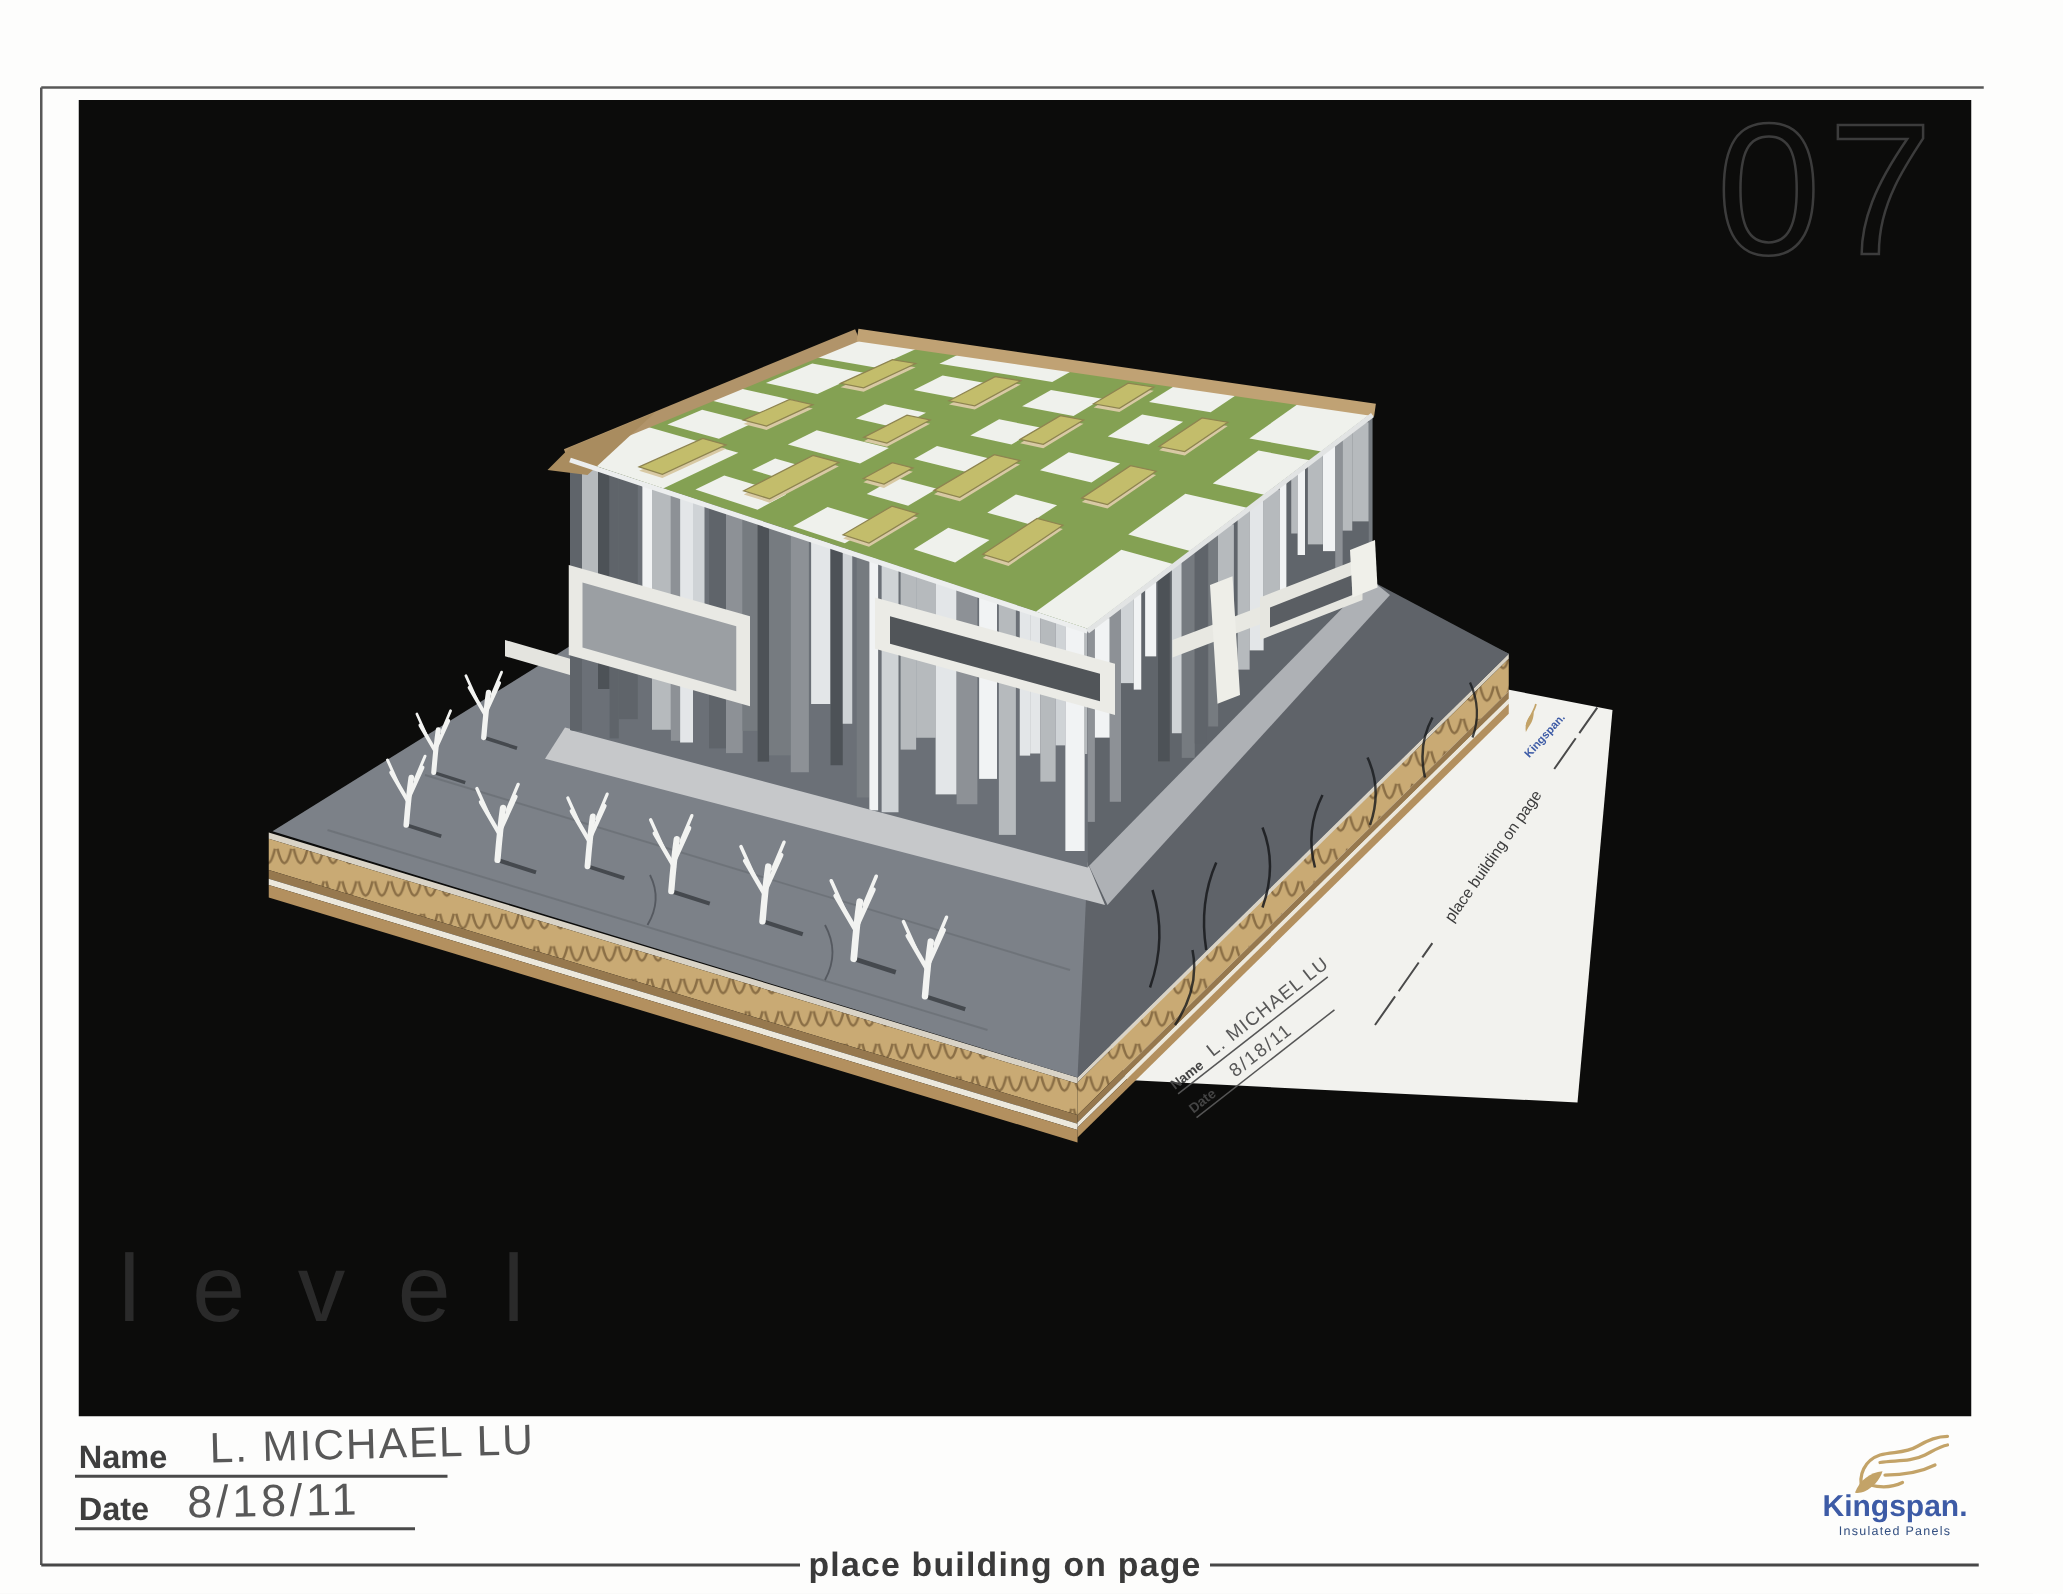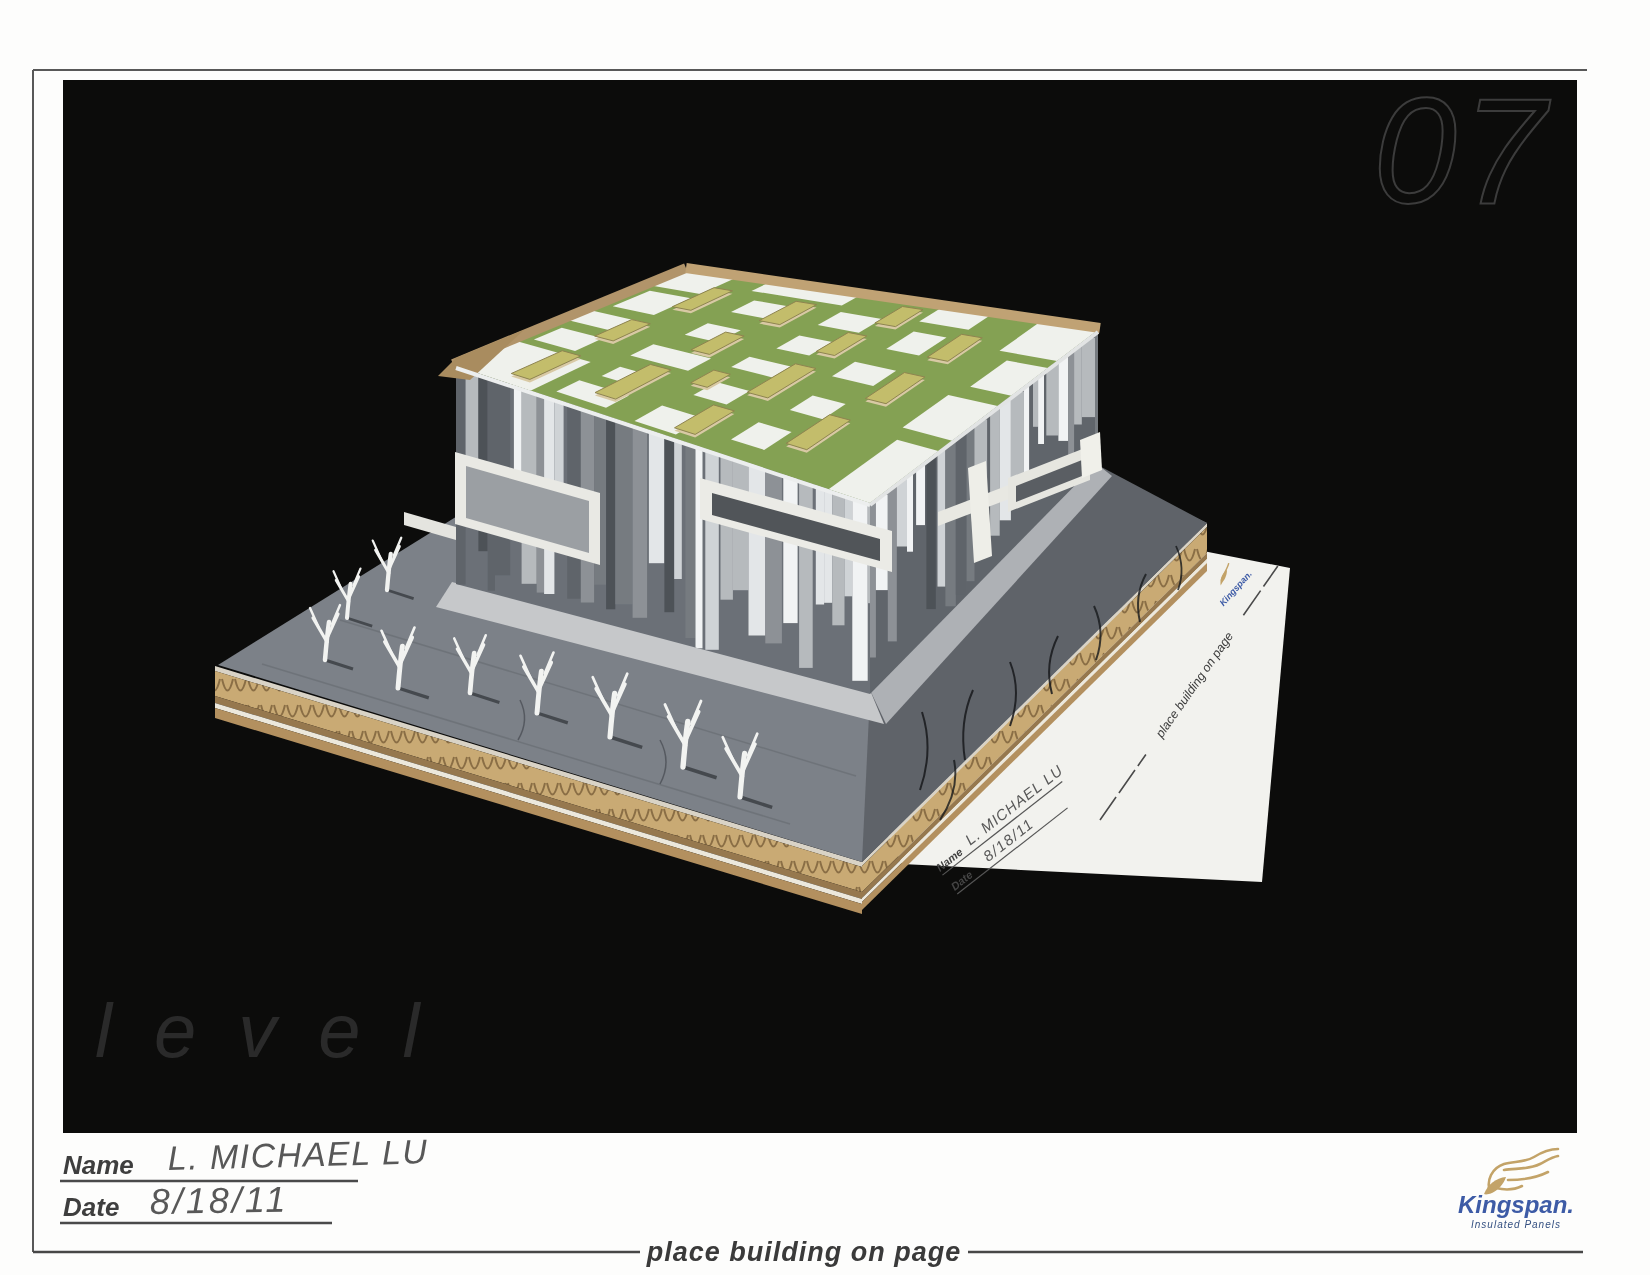--- a/index.html
+++ b/index.html
@@ -1,16 +1,16 @@
 <!DOCTYPE html>
 <html><head>
 <meta charset="utf-8">
 <style>
   html,body{margin:0;padding:0;background:#ffffff;}
-  .page-wrap{width:1650px;height:1275px;position:relative;background:#fdfdfc;overflow:hidden;font-style:italic;}
+  .page-wrap{width:1650px;height:1275px;position:relative;background:#fdfdfc;overflow:hidden;}
   svg{display:block;}
   text{font-family:"Liberation Sans", sans-serif;}
   .lbl{font-weight:bold;fill:#3e3e3e;}
   .hand{fill:#585858;}
   .thin-mark{font-weight:100;}
 </style>
 </head>
 <body>
 
 <div class="page-wrap">

